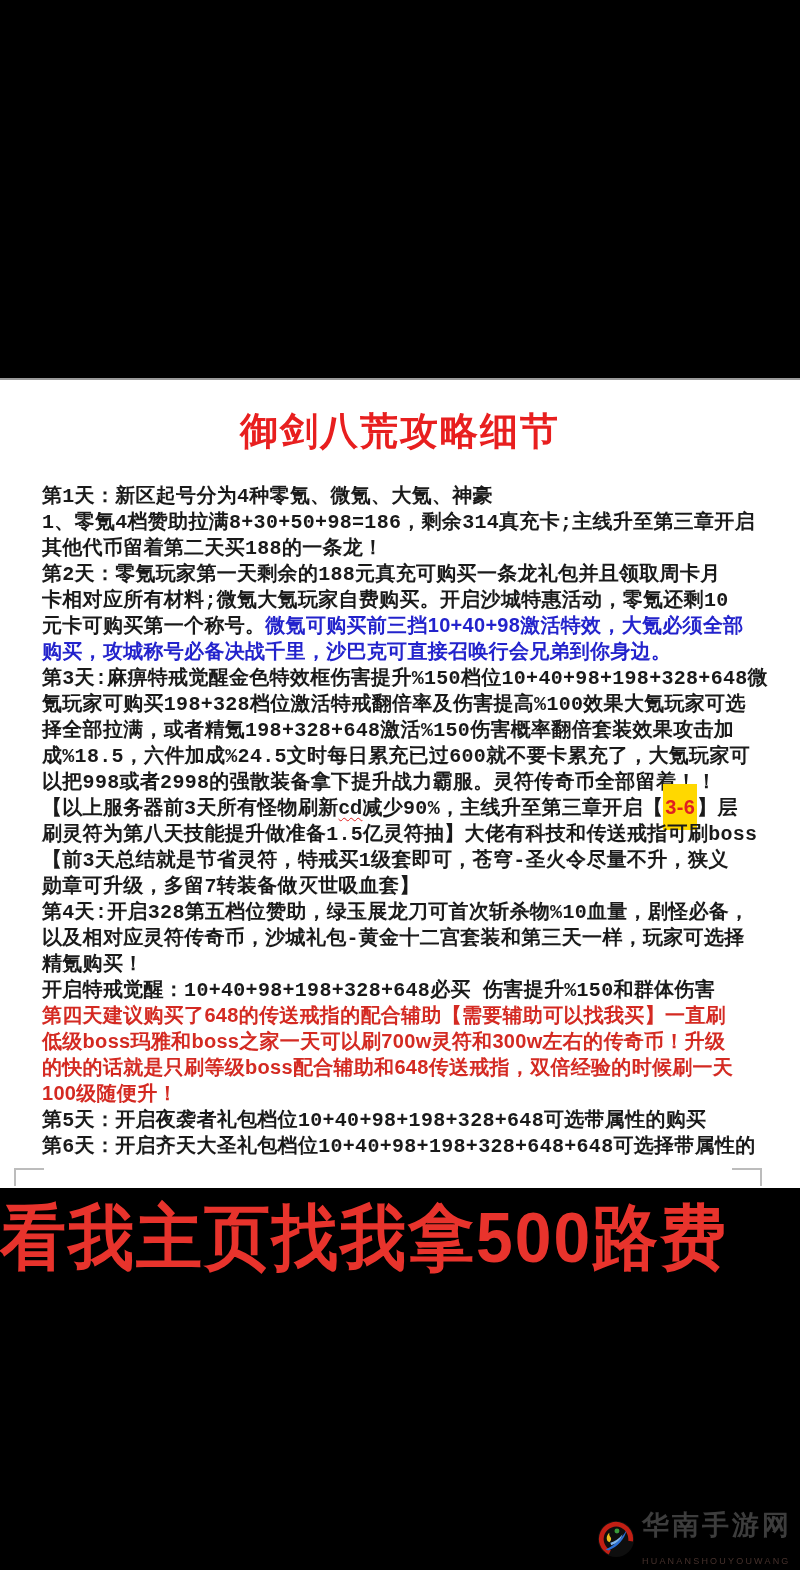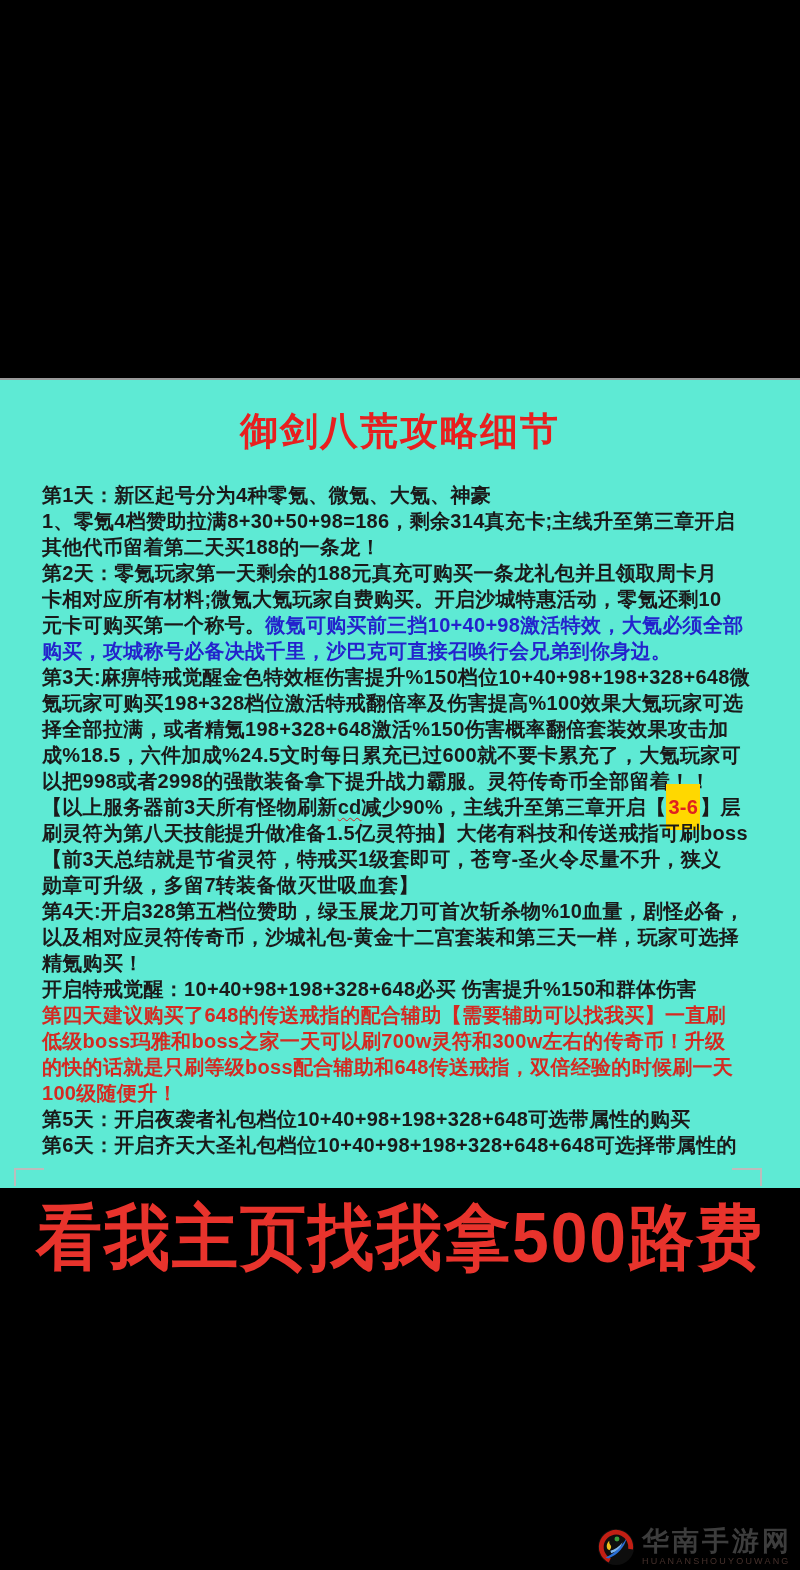--- a/index.html
+++ b/index.html
@@ -5,68 +5,68 @@
   html,body{margin:0;padding:0;}
   body{
     width:800px;height:1570px;
     background:#000;
     font-family:"Liberation Sans","DejaVu Sans",sans-serif;
     position:relative;overflow:hidden;
   }
   .top-bar{position:absolute;top:0;left:0;width:800px;height:378px;background:#000;}
   .page{
     position:absolute;top:378px;left:0;width:800px;height:810px;
-    background:#5eead4;border-top:2px solid #9a9a9a;box-sizing:border-box;
+    background:#ffffff;border-top:2px solid #9a9a9a;box-sizing:border-box;
   }
   .page-title{
     text-align:center;margin-top:28px;
     font-size:38px;line-height:46px;font-weight:bold;
     color:#e81f1f;letter-spacing:2px;
   }
   .doc{margin:28px 42px 0 42px;}
   .doc-line{
     font-size:20px;font-weight:bold;line-height:26px;height:26px;
     color:#1a1a1a;white-space:nowrap;letter-spacing:0.3px;
   }
-  .run-black{color:#1a1a1a;}
+  .run-black{color:#1a1a1a;font-family:Liberation Mono, monospace;}
   .run-blue{color:#2323cc;}
   .run-red{color:#d42a22;}
   .run-highlight{background:#ffd800;color:#e02020;padding:12px 2px;}
   .run-wavy{
     color:#1a1a1a;
     text-decoration-line:underline;
     text-decoration-style:wavy;
     text-decoration-color:#e02020;
     text-decoration-thickness:1px;
     text-underline-offset:3px;
   }
   .margin-mark{
     position:absolute;bottom:2px;width:30px;height:18px;box-sizing:border-box;
   }
   .margin-mark.left{left:14px;border-top:2px solid #bcbcbc;border-left:2px solid #bcbcbc;}
   .margin-mark.right{right:38px;border-top:2px solid #bcbcbc;border-right:2px solid #bcbcbc;}
   .promo-banner{
     position:absolute;top:1188px;left:0;width:800px;height:100px;
-    background:#000;display:flex;align-items:center;justify-content:center;
+    background:#000;display:flex;align-items:center;justify-content:flex-start;
   }
   .promo-text{
     font-size:66px;font-weight:bold;color:#e8332c;
     letter-spacing:2px;transform:scaleY(1.08);white-space:nowrap;
   }
   .bottom-bar{position:absolute;top:1288px;left:0;width:800px;height:282px;background:#000;}
   .watermark{
     position:absolute;right:8px;bottom:4px;
     display:flex;align-items:center;gap:7px;text-align:right;
   }
   .wm-text-col{display:flex;flex-direction:column;align-items:flex-start;}
   .wm-name{
     font-size:27px;font-weight:bold;color:#3d3d3d;letter-spacing:3px;line-height:28px;
   }
   .wm-sub{
-    font-size:9px;color:#46312c;letter-spacing:2.2px;line-height:10px;margin-top:1px;
+    font-size:9px;color:#46312c;letter-spacing:2.2px;line-height:10px;margin-top:17px;
   }
   .wm-logo{width:38px;height:38px;flex:0 0 auto;}
 </style>
 </head>
 <body>
 
 <div class="top-bar"></div>
 
 <div class="page">
   <div class="page-title">御剑八荒攻略细节</div>

